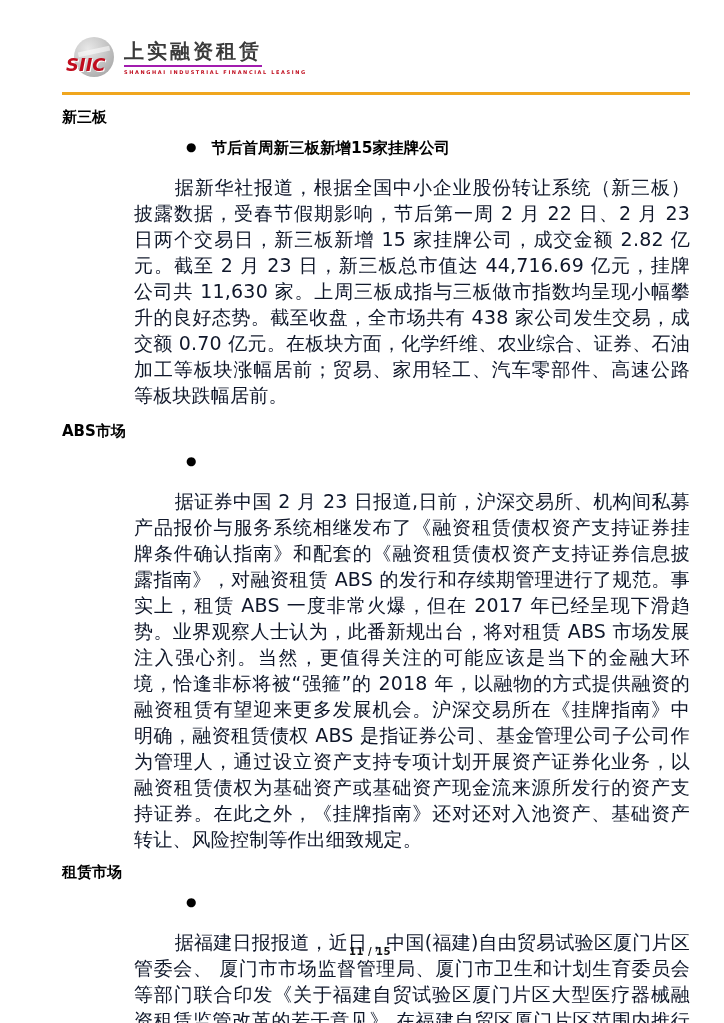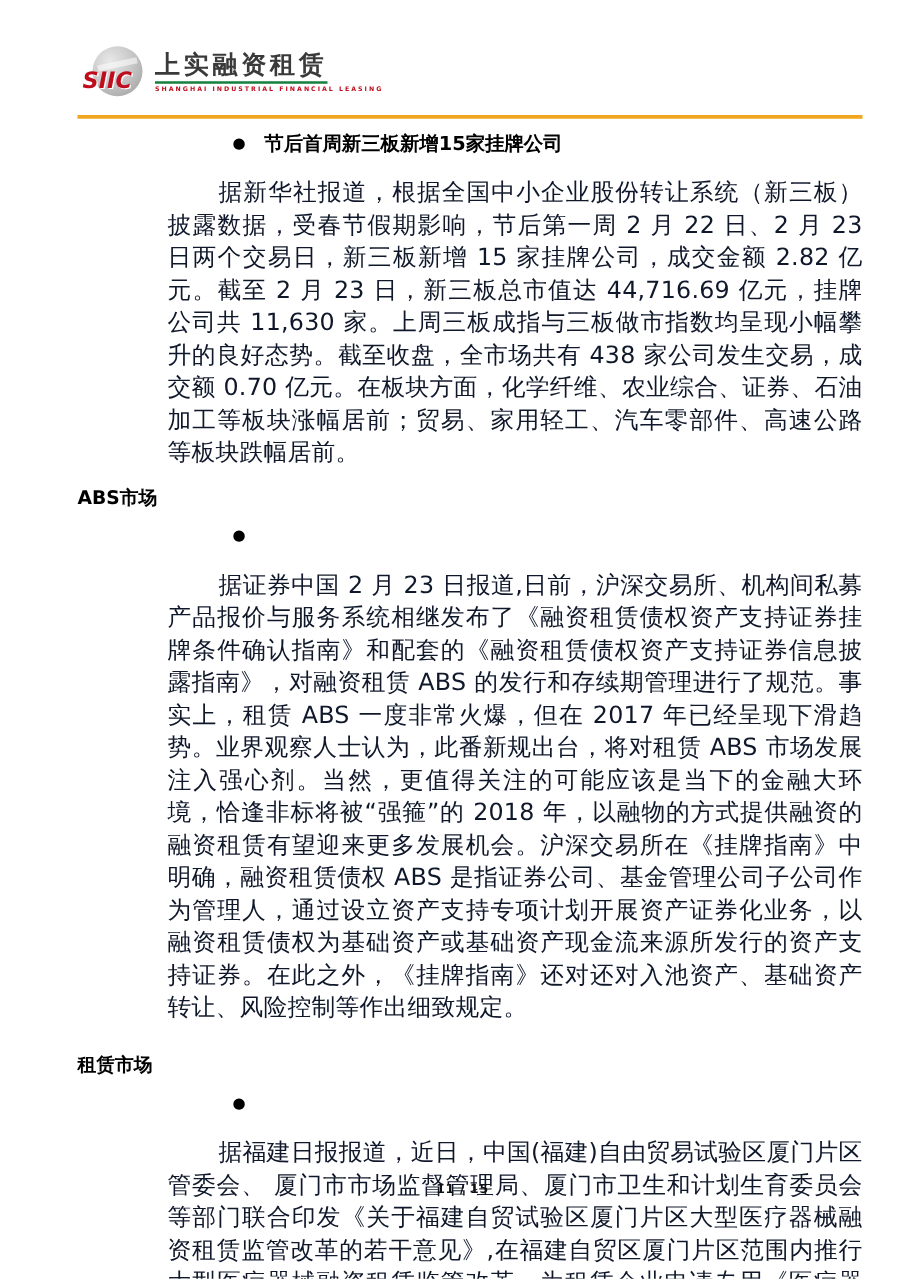--- a/index.html
+++ b/index.html
@@ -36,21 +36,21 @@
     position: absolute; left: -8px; bottom: 2px;
     font-style: italic; font-weight: bold;
     font-size: 18px; letter-spacing: 0px;
     color: #c00d1e;
     text-shadow: 1px 1px 0 #ffffff;
   }
   .logo-text { margin-left: 10px; padding-top: 4px; }
   .logo-name {
     font-size: 20px; font-weight: bold; color: #3a3a3a;
     letter-spacing: 3px;
-    border-bottom: 2px solid #15803d;
+    border-bottom: 2px solid #a21caf;
     padding-bottom: 3px;
     display: inline-block;
     line-height: 1.1;
   }
   .logo-subtitle {
     font-size: 5px; color: #c00d1e; letter-spacing: 1.6px;
     margin-top: 2px; font-weight: bold;
   }
   .accent-rule { height: 3px; background: #f0a61e; margin-top: 6px; }
 
@@ -70,21 +70,21 @@
     margin: 15px 0 0 72px;
     width: 556px;
     font-size: 19px;
     line-height: 26px;
     text-align: justify;
     text-indent: 2.15em;
     color: #0f172a;
     letter-spacing: 0.2px;
   }
   .sec-gap-1 { margin-top: 12px; }
-  .sec-gap-2 { margin-top: 22px; }
+  .sec-gap-2 { margin-top: 9px; }
 
   
   .footer {
     position: absolute; left: 16px; right: 0; top: 946px;
     text-align: center;
     font-size: 10px; font-weight: bold; color: #111111;
     letter-spacing: 0.5px;
   }
 </style>
 </head>
@@ -97,20 +97,21 @@
       <span class="siic-text">SIIC</span>
     </div>
     <div class="logo-text">
       <div class="logo-name">上实融资租赁</div>
       <div class="logo-subtitle">SHANGHAI INDUSTRIAL FINANCIAL LEASING</div>
     </div>
   </div>
   <div class="accent-rule"></div>
 
   <div>
+    <div class="section-heading">新三板</div>
     <div class="item-title">
       <span class="bullet">●</span>
       <span>节后首周新三板新增15家挂牌公司</span>
     </div>
     <p class="body-para">据新华社报道，根据全国中小企业股份转让系统（新三板）披露数据，受春节假期影响，节后第一周 2 月 22 日、2 月 23 日两个交易日，新三板新增 15 家挂牌公司，成交金额 2.82 亿元。截至 2 月 23 日，新三板总市值达 44,716.69 亿元，挂牌公司共 11,630 家。上周三板成指与三板做市指数均呈现小幅攀升的良好态势。截至收盘，全市场共有 438 家公司发生交易，成交额 0.70 亿元。在板块方面，化学纤维、农业综合、证券、石油加工等板块涨幅居前；贸易、家用轻工、汽车零部件、高速公路等板块跌幅居前。</p>
   </div>
 
   <div>
     <div class="section-heading sec-gap-1">ABS市场</div>
     <div class="item-title">

